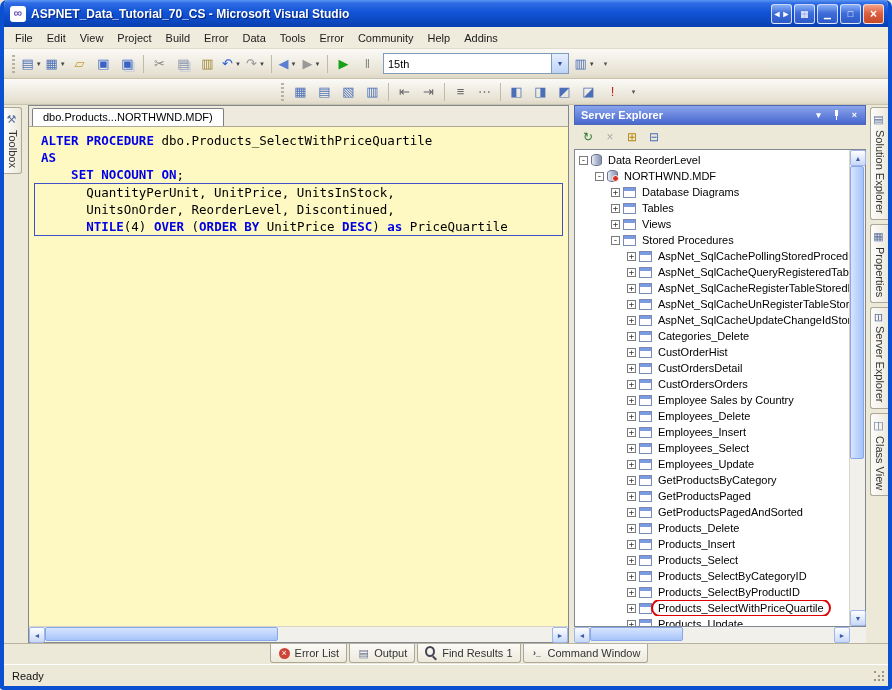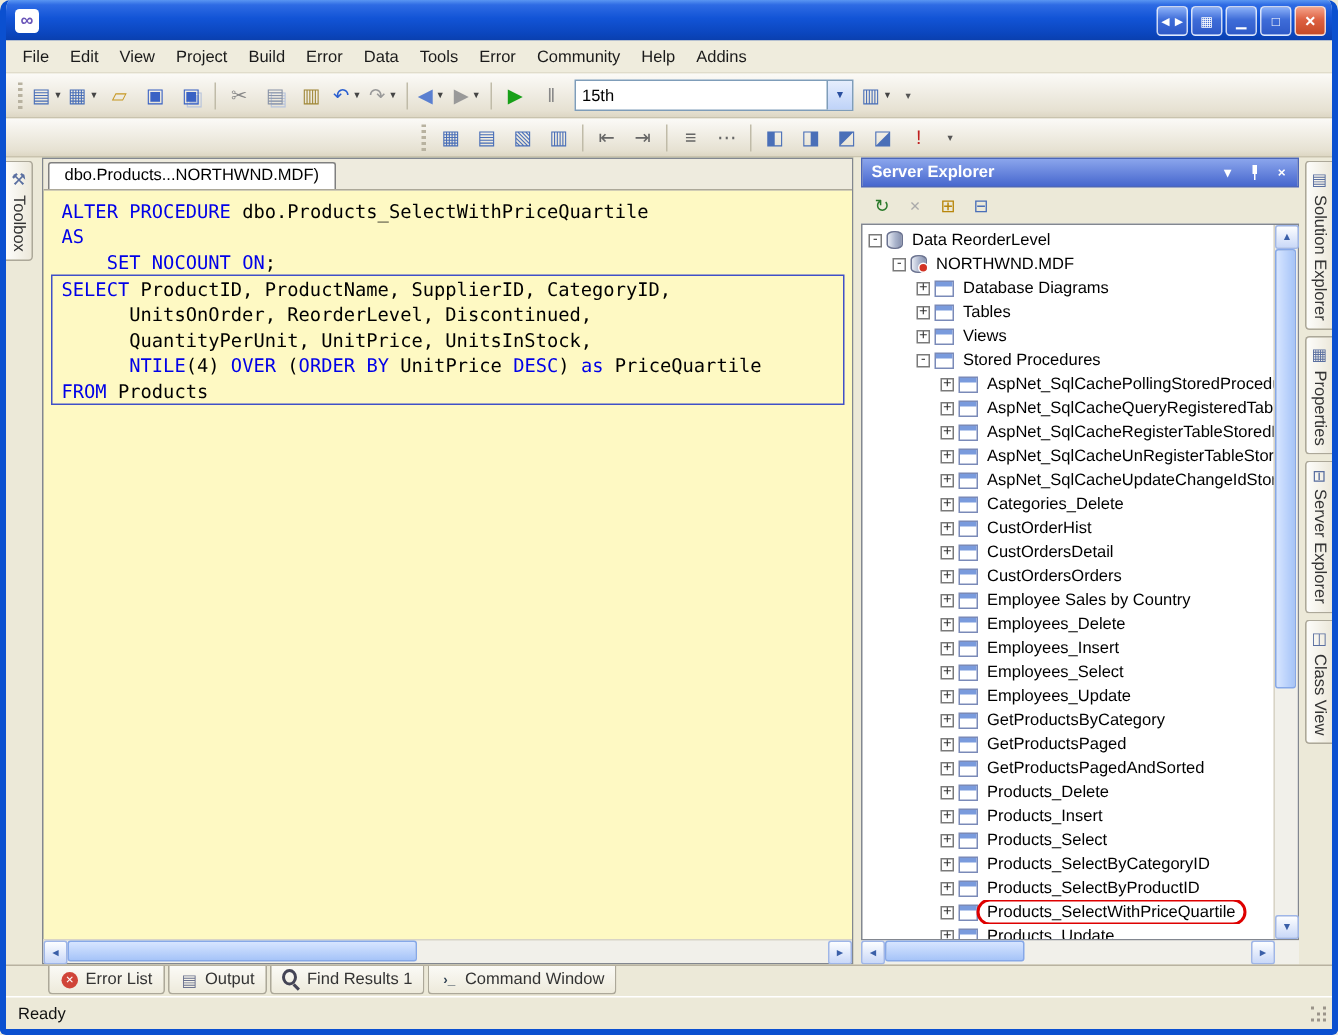--- a/index.html
+++ b/index.html
@@ -62,21 +62,21 @@
             border:1px solid #828790; }
   .doc-tabs { height:21px; flex:none; background:#EEEBDE; display:flex; align-items:flex-end;
               padding-left:3px; border-bottom:1px solid #ACA899; }
   .doc-tab { background:#fff; border:1px solid #7F7F7F; border-bottom:none; border-radius:2px 2px 0 0;
              padding:2px 10px 3px; font-size:11px; color:#000; }
   .code { flex:1; min-height:0; overflow:hidden; padding-top:5px;
           font-family:"DejaVu Sans Mono",monospace; font-size:12.5px; line-height:17px; }
   .cl { white-space:pre; padding-left:12px; }
   .sql-box { border:1px solid #4050C8; margin:0 5px; }
   .sql-box .cl { padding-left:6px; }
-  .k { color:#0000E8; } .p { color:#000; }
+  .k { color:#0000E8;font-weight:bold; } .p { color:#000; }
 
   
   .hscroll { height:16px; flex:none; display:flex; background:#F1F0EA; border-top:1px solid #D8D4C6; }
   .vscroll { width:16px; flex:none; display:flex; flex-direction:column; background:#F1F0EA;
              border-left:1px solid #D8D4C6; }
   .sb-btn { width:16px; height:16px; flex:none; background:linear-gradient(#FDFEFF,#C9D8F8);
             border:1px solid #9FB6E8; border-radius:2px; color:#3A5FA8; font-size:7px;
             display:flex; align-items:center; justify-content:center; }
   .arr-l::before{content:"◄";} .arr-r::before{content:"►";} .arr-u::before{content:"▲";} .arr-d::before{content:"▼";}
   .sb-track { flex:1; position:relative; }
@@ -115,21 +115,21 @@
   .ti-tbl { width:13px; height:11px; background:#fff; border:1px solid #7A8AB8; }
   .ti-tbl::before { content:""; position:absolute; left:0; right:0; top:0; height:3px; background:#7A9BDD; }
   .tree-label { padding:0 2px; position:relative; color:#000; }
   .red-oval { position:absolute; left:-5px; right:-5px; top:-3px; bottom:-3px;
               border:2px solid #DE0000; border-radius:11px; pointer-events:none; }
   .se-h { border-top:none; }
   .sb-corner { width:16px; height:16px; flex:none; background:#F1F0EA; }
 
   
   .bottom-tabs { height:21px; flex:none; display:flex; align-items:flex-start; padding-left:28px;
-                 background:#ECE9D8; border-top:1px solid #B8B2A0; }
+                 background:#ECE9D8; border-top:1px solid #B8B2A0;justify-content:center; }
   .btab { display:inline-flex; align-items:center; height:19px; padding:0 7px; font-size:11px; color:#333;
           background:linear-gradient(#FBFAF6,#EDEADB); border:1px solid #ACA899; border-top:none;
           border-radius:0 0 3px 3px; margin-right:2px; }
   .bt-ic { width:13px; height:12px; display:inline-flex; align-items:center; justify-content:center;
            margin-right:4px; position:relative; }
   .error-list-icon::before { content:"×"; color:#fff; background:#D04438; border-radius:50%; width:11px;
            height:11px; font-size:9px; line-height:11px; text-align:center; display:block; }
   .output-icon::before { content:"▤"; color:#6B7390; font-size:11px; }
   .find-results-icon::before { content:""; width:7px; height:7px; border:2px solid #445; border-radius:50%;
            display:block; margin:0 3px 3px 0; }
@@ -142,20 +142,21 @@
   .resize-grip::before { content:""; position:absolute; width:2px; height:2px; background:#9A948A;
     box-shadow:8px 0 #9A948A, 4px 4px #9A948A, 8px 4px #9A948A, 0 8px #9A948A, 4px 8px #9A948A, 8px 8px #9A948A; }
 </style>
 </head>
 <body>
 
 <div class="window">
 
   <div class="titlebar">
     <span class="title-icon"></span>
+    <span class="title-text">ASPNET_Data_Tutorial_70_CS - Microsoft Visual Studio</span>
     <div class="win-btns">
         <span class="wbtn">◄►</span>
         <span class="wbtn">▦</span>
         <span class="wbtn">▁</span>
         <span class="wbtn">□</span>
         <span class="wbtn close">×</span>
       </div>
   </div>
 
   <div class="menubar">
@@ -296,25 +297,23 @@
       <div class="doc-tabs">
         <div class="doc-tab">
           <span>dbo.Products...NORTHWND.MDF)</span>
         </div>
       </div>
       <div class="code">
           <div class="cl"><span class="k">ALTER</span><span class="p"> </span><span class="k">PROCEDURE</span><span class="p"> dbo.Products_SelectWithPriceQuartile</span></div>
           <div class="cl"><span class="k">AS</span></div>
           <div class="cl"><span class="p">    </span><span class="k">SET</span><span class="p"> </span><span class="k">NOCOUNT</span><span class="p"> </span><span class="k">ON</span><span class="p">;</span></div>
           <div class="sql-box">
-            <div class="cl"><span class="k">SELECT</span><span class="p"> ProductID, ProductName, SupplierID, CategoryID,</span></div>
+            <div class="cl"><span class="p">      QuantityPerUnit, UnitPrice, UnitsInStock,</span></div>
             <div class="cl"><span class="p">      UnitsOnOrder, ReorderLevel, Discontinued,</span></div>
-            <div class="cl"><span class="p">      QuantityPerUnit, UnitPrice, UnitsInStock,</span></div>
             <div class="cl"><span class="p">      </span><span class="k">NTILE</span><span class="p">(4) </span><span class="k">OVER</span><span class="p"> (</span><span class="k">ORDER</span><span class="p"> </span><span class="k">BY</span><span class="p"> UnitPrice </span><span class="k">DESC</span><span class="p">) </span><span class="k">as</span><span class="p"> PriceQuartile</span></div>
-            <div class="cl"><span class="k">FROM</span><span class="p"> Products</span></div>
           </div>
         </div>
       <div class="hscroll">
         <span class="sb-btn arr-l"></span>
         <div class="sb-track">
           <div class="sb-thumb-h"></div>
         </div>
         <span class="sb-btn arr-r"></span>
       </div>
     </div>

